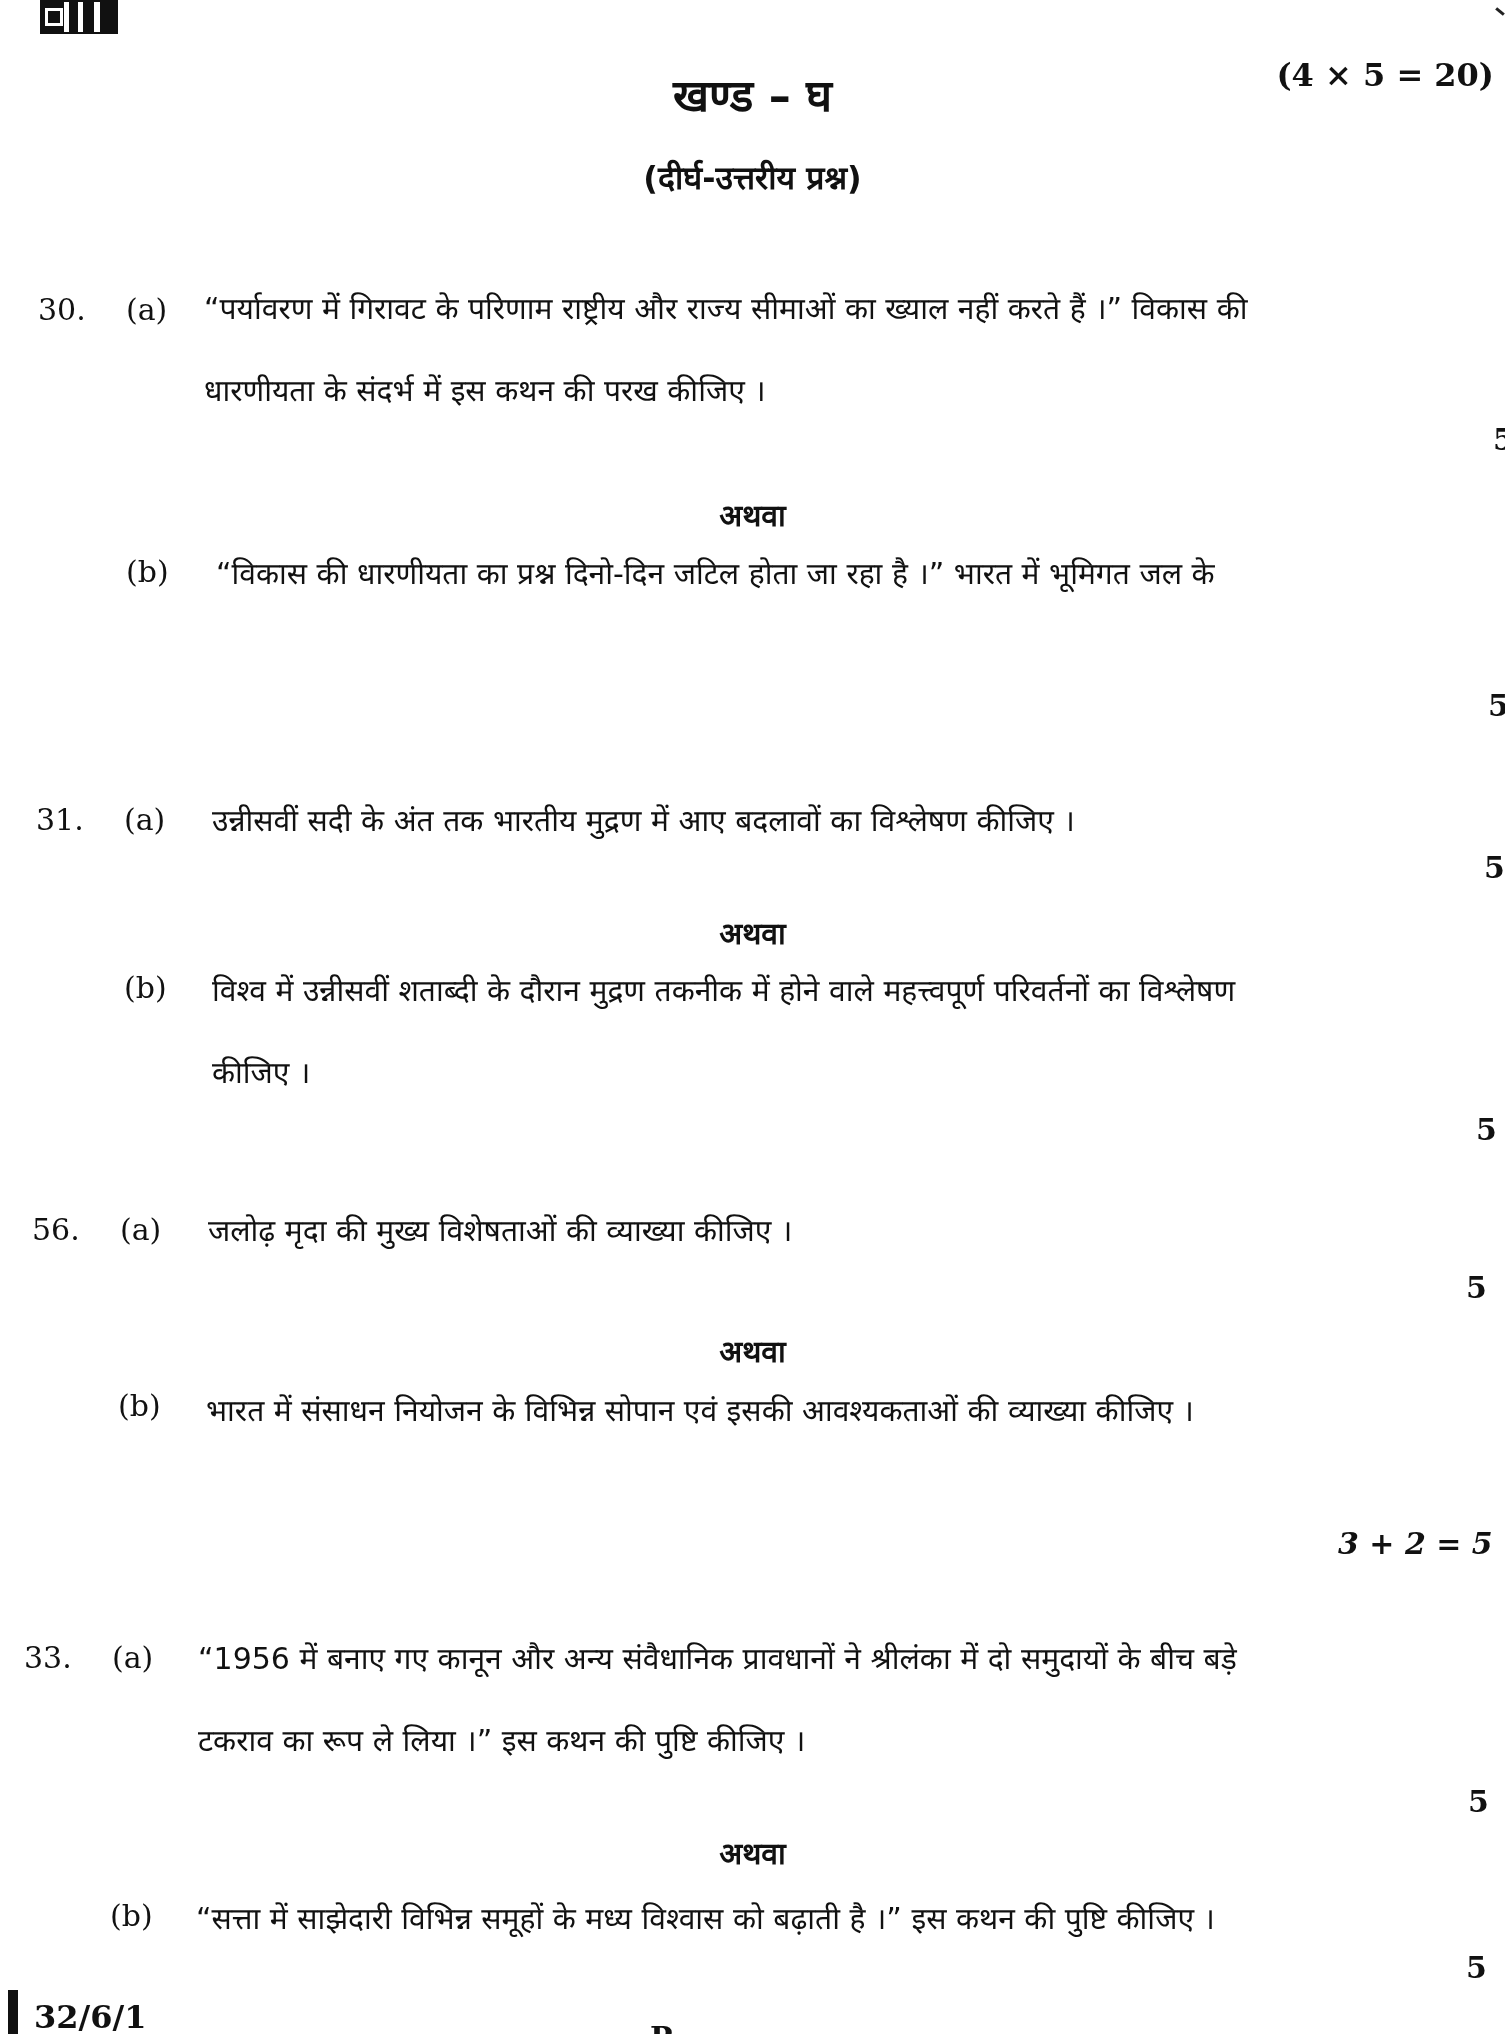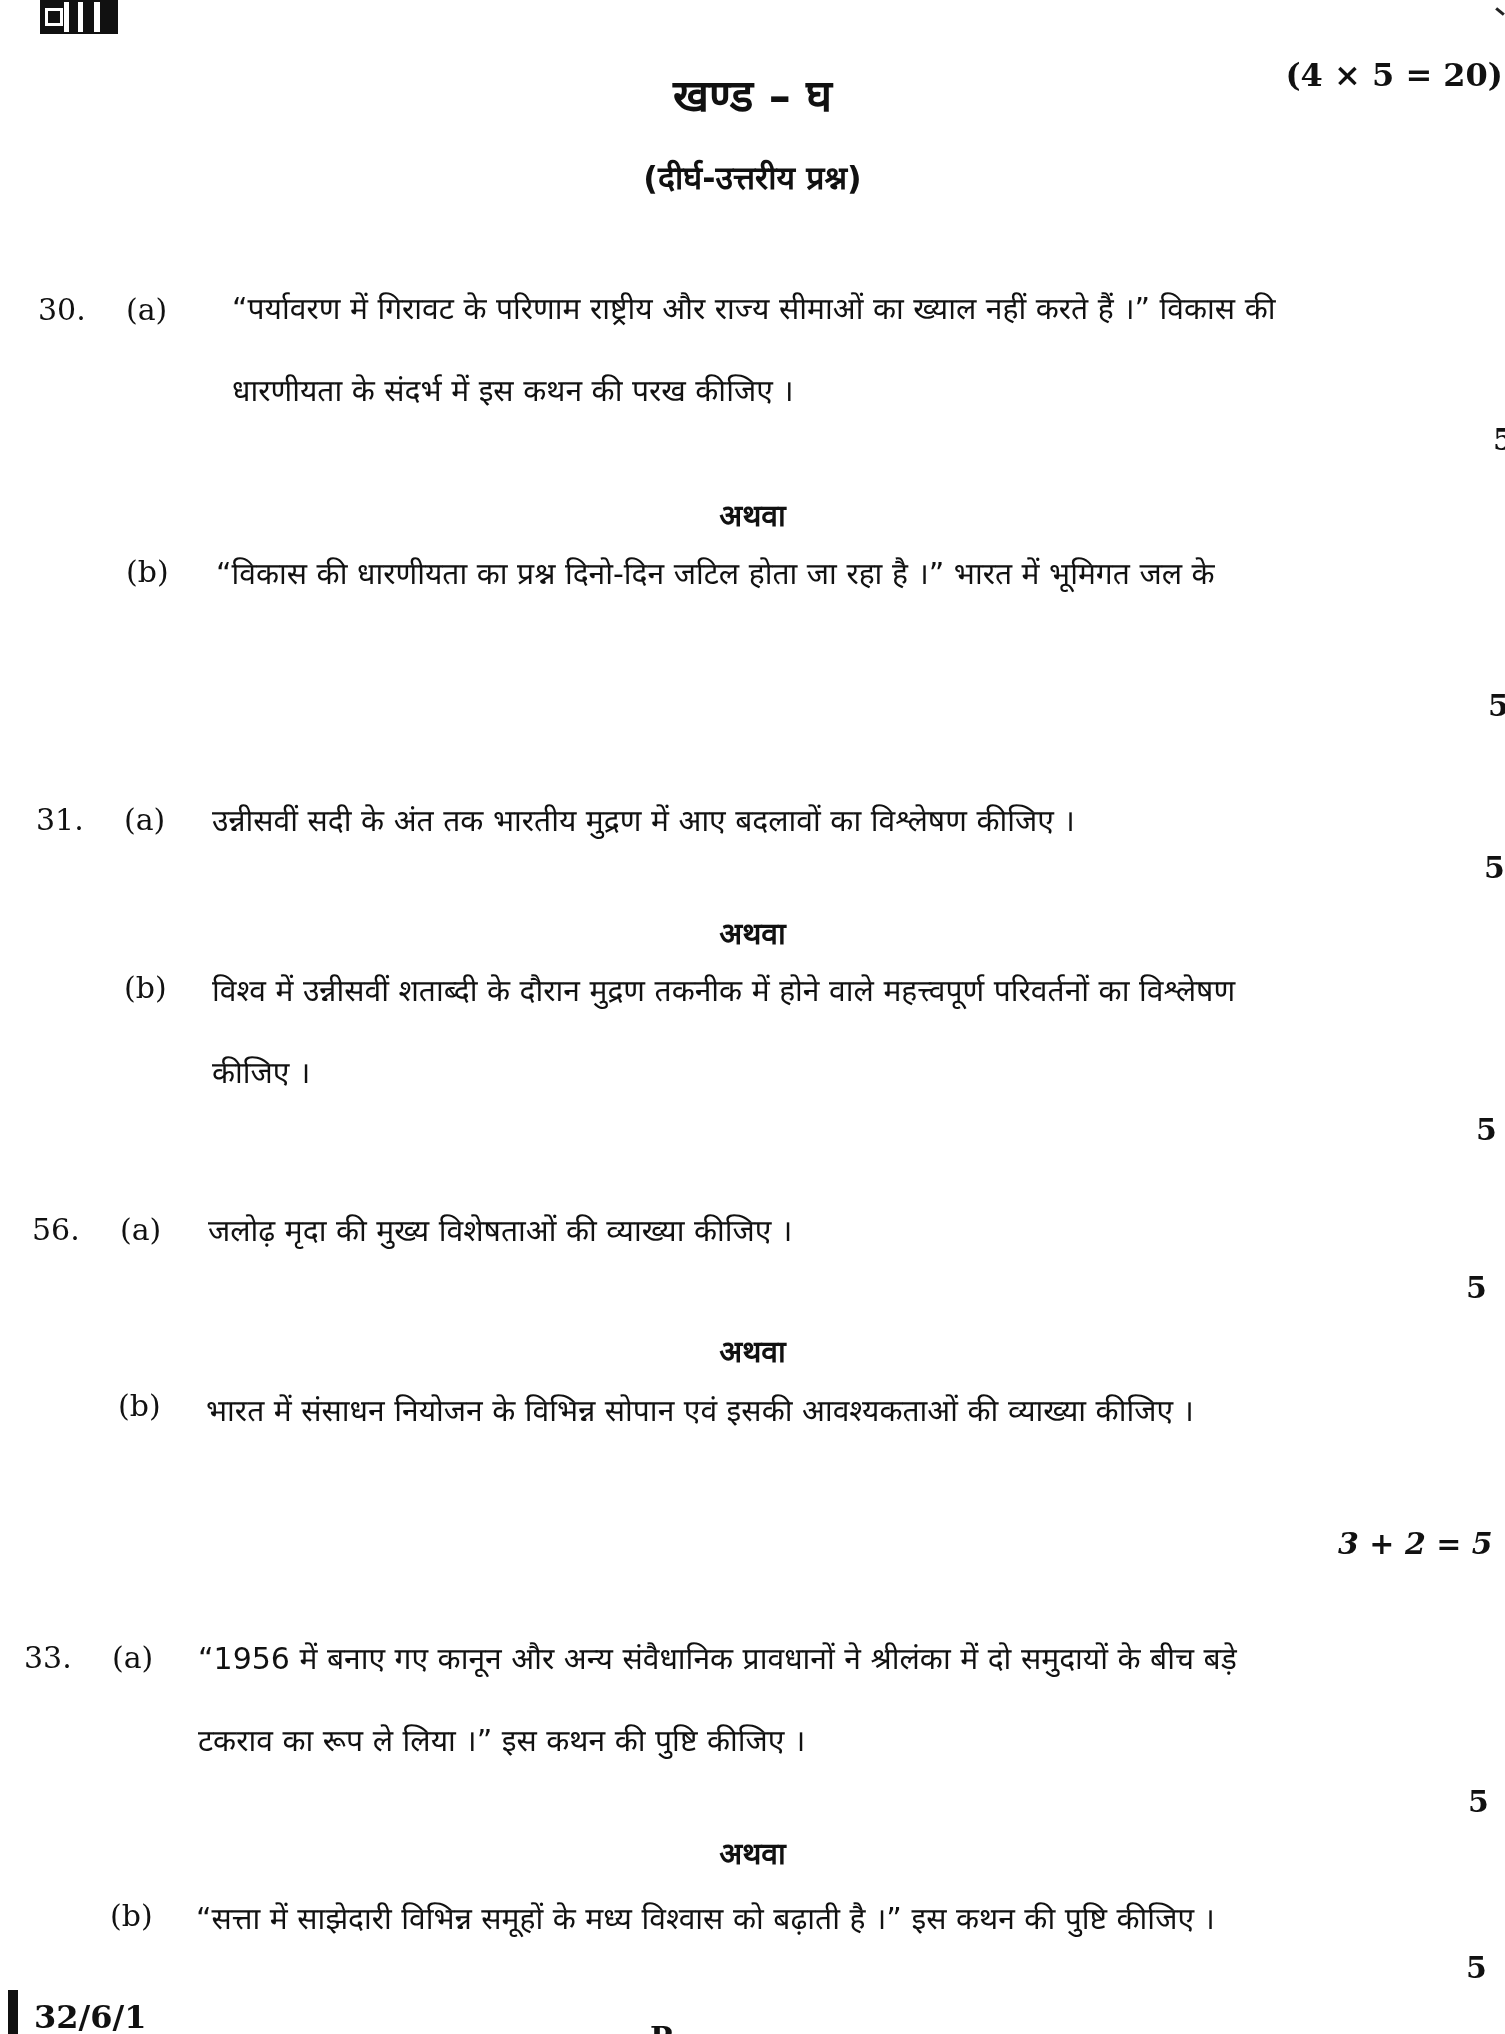--- a/index.html
+++ b/index.html
@@ -50,21 +50,21 @@
       left: 0;
       width: 1505px;
       text-align: center;
       top: 64px;
       font-family: "DejaVu Sans", sans-serif;
       font-weight: bold;
       font-size: 44px;
     }
     .marks-total {
       position: absolute;
-      right: 2px;
+      right: 11px;
       top: 56px;
       font-weight: bold;
       font-size: 32px;
     }
     .section-subtitle {
       position: absolute;
       left: 0;
       width: 1505px;
       text-align: center;
       top: 155px;
@@ -134,21 +134,21 @@
   </div>
 <div class="corner-mark"></div>
 
 <div class="section-title">खण्ड – घ</div>
 <div class="marks-total">(4 × 5 = 20)</div>
 <div class="section-subtitle">(दीर्घ-उत्तरीय प्रश्न)</div>
 
 <div>
   <div class="qnum" style="left:38px; top:292px;">30.</div>
   <div class="qpart" style="left:126px; top:292px;">(a)</div>
-  <div class="qtext" style="left:232px; top:268px;">
+  <div class="qtext" style="left:204px; top:268px;">
     <div>“पर्यावरण में गिरावट के परिणाम राष्ट्रीय और राज्य सीमाओं का ख्याल नहीं करते हैं ।” विकास की</div>
     <div>धारणीयता के संदर्भ में इस कथन की परख कीजिए ।</div>
   </div>
   <div class="marks" style="left:1493px; top:422px;">5</div>
 
   <div class="athva" style="top:494px;">अथवा</div>
 
   <div class="qpart" style="left:126px; top:554px;">(b)</div>
   <div class="qtext" style="left:216px; top:533px;">
     <div>“विकास की धारणीयता का प्रश्न दिनो-दिन जटिल होता जा रहा है ।” भारत में भूमिगत जल के</div>

